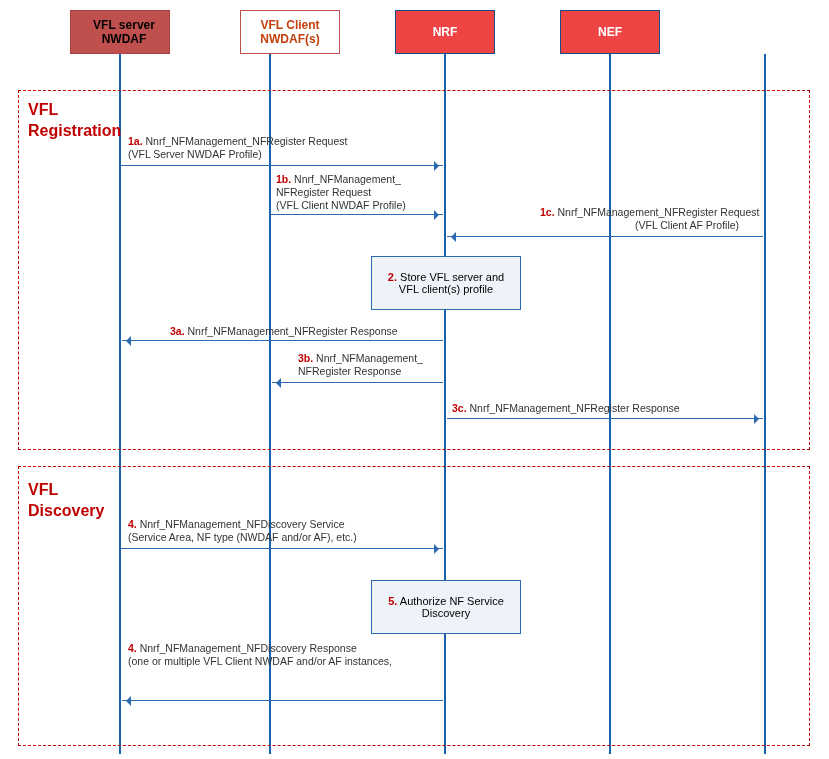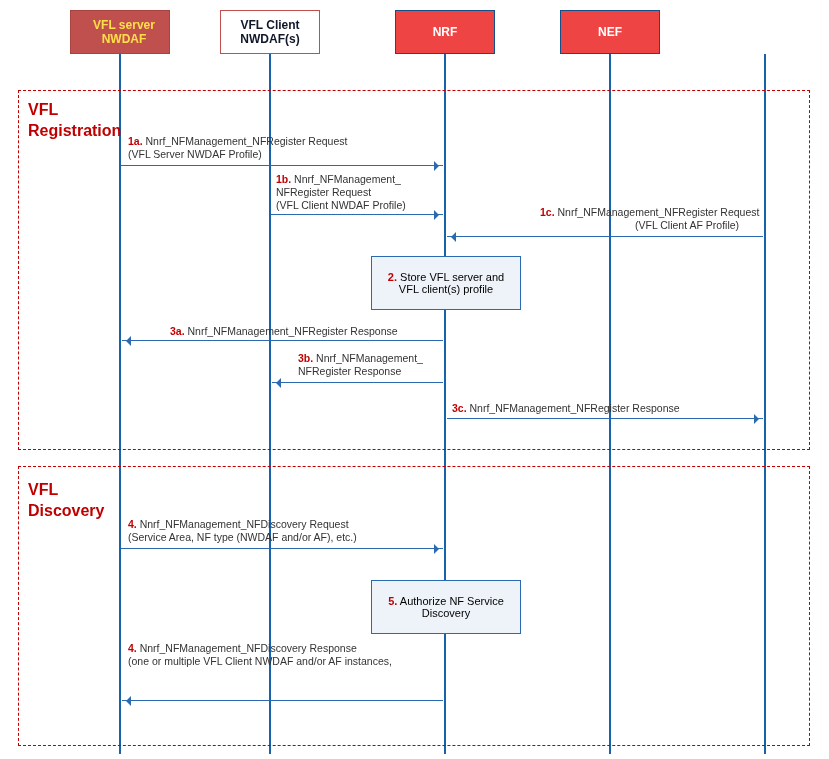--- a/index.html
+++ b/index.html
@@ -22,22 +22,22 @@
     border: 1px solid;
     display: flex;
     align-items: center;
     justify-content: center;
     text-align: center;
     font-weight: bold;
     font-size: 12px;
     box-sizing: border-box;
     padding: 4px;
   }
-  .p-red { background: #c0504d; border-color: #a94442; color: #fde047; padding-left: 12px; }
-  .p-white-red { background: #fff; border-color: #c0504d; color: #0f172a; }
+  .p-red { background: #c0504d; border-color: #a94442; color: #000000; padding-left: 12px; }
+  .p-white-red { background: #fff; border-color: #c0504d; color: #c2410c; margin-left: 20px; }
   .p-blue { background: #ef4444; border-color: #144f8a; color: #fff; }
   .p-white-purple { background: #fff; border-color: #7030a0; color: #7030a0; }
 
   .lifeline {
     position: absolute;
     top: 54px;
     width: 2px;
     height: 700px;
     background: #1862ac;
   }
@@ -151,21 +151,21 @@
 
   <div class="msg" style="top:402px; left:452px">
     <span class="num">3c.</span><span> Nnrf_NFManagement_NFRegister Response</span>
   </div>
   <div class="arrow" style="top:418px; left:447px; width:316px"></div>
 
   <div class="phase" style="top:466px; height:280px"></div>
   <div class="phase-label" style="top:480px; left:28px; width:80px">VFL Discovery</div>
 
   <div class="msg" style="top:518px; left:128px">
-    <span class="num">4.</span><span> Nnrf_NFManagement_NFDiscovery Request</span><br>
+    <span class="num">4.</span><span> Nnrf_NFManagement_NFDiscovery Service</span><br>
     <span>(Service Area, NF type (NWDAF and/or AF), etc.)</span>
   </div>
   <div class="arrow" style="top:548px; left:121px; width:322px"></div>
 
   <div class="notebox" style="top:580px; left:371px; width:150px">
     <span class="num">5.</span><span> Authorize NF Service Discovery</span>
   </div>
 
   <div class="msg" style="top:642px; left:128px">
     <span class="num">4.</span><span> Nnrf_NFManagement_NFDiscovery Response</span><br>

